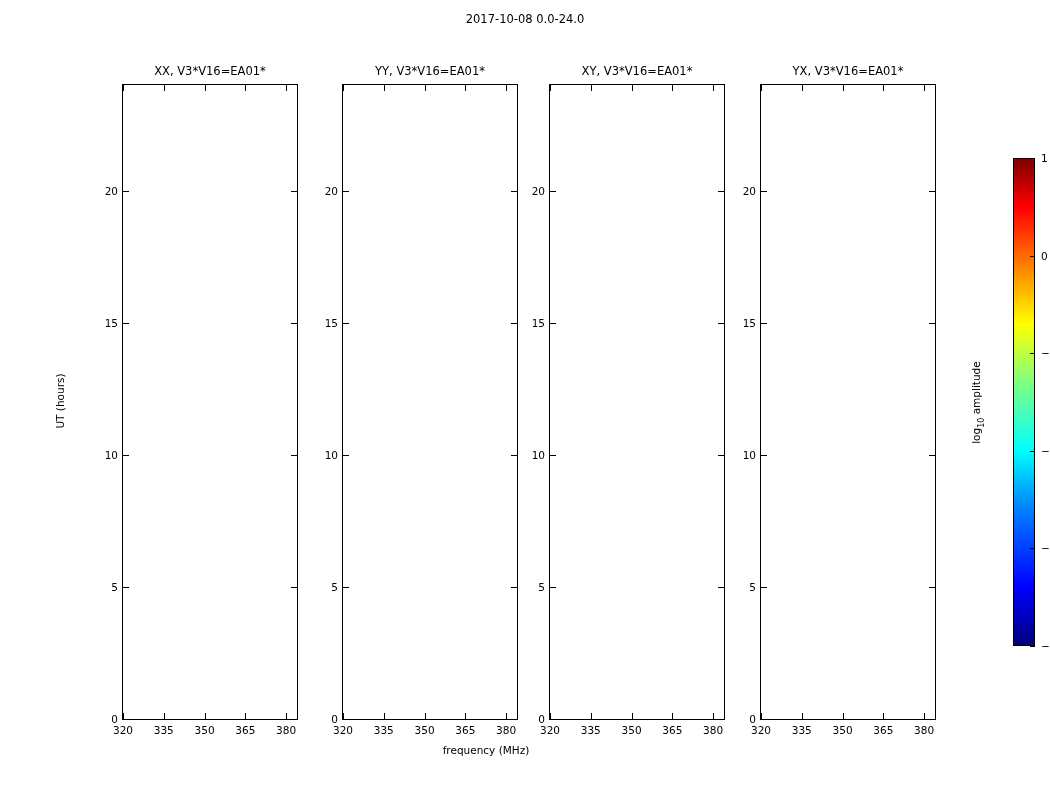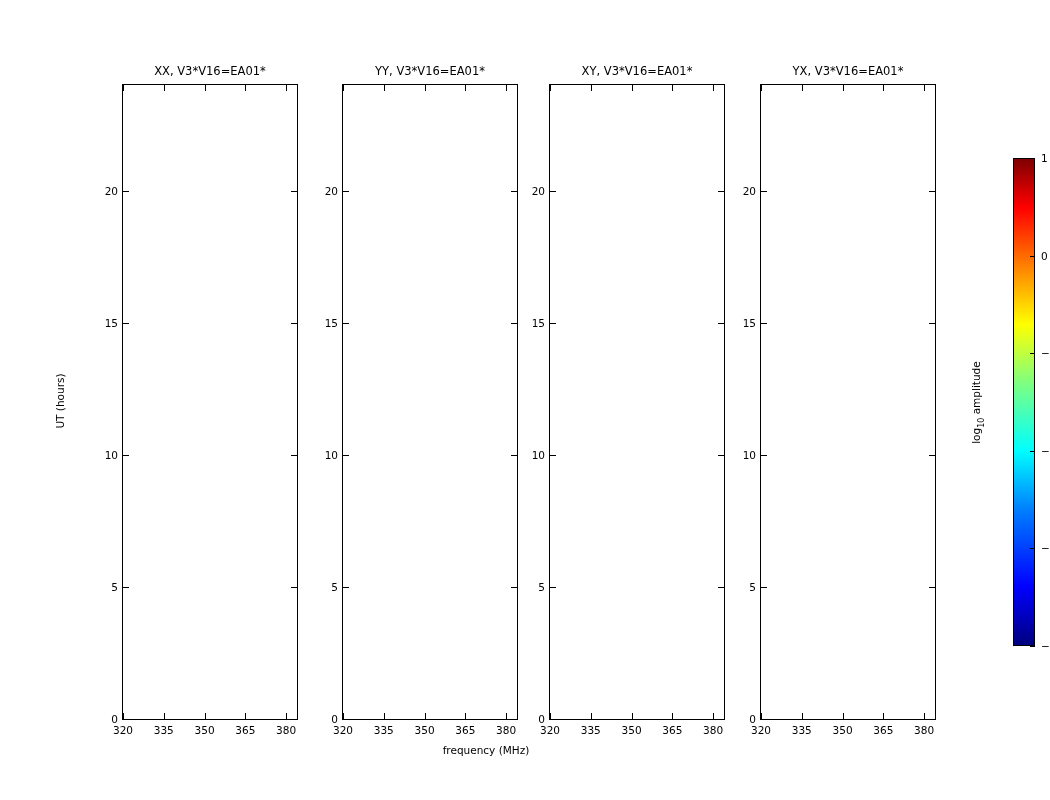--- a/index.html
+++ b/index.html
@@ -160,20 +160,21 @@
   }
   .cblabel sub {
     font-size: 8px;
   }
 </style>
 </head>
 <body>
 
 <div id="figure">
 
+  <div class="suptitle">2017-10-08 0.0-24.0</div>
 
   <div class="panel" style="left:122px;">
     <div class="ptitle">XX, V3*V16=EA01*</div>
     <div class="axes">
 
       <div class="ytick" style="top:100%;"></div>
       <div class="ytick right" style="top:100%;"></div>
       <div class="ytick-label" style="top:100%;">0</div>
 
       <div class="ytick" style="top:79.17%;"></div>

